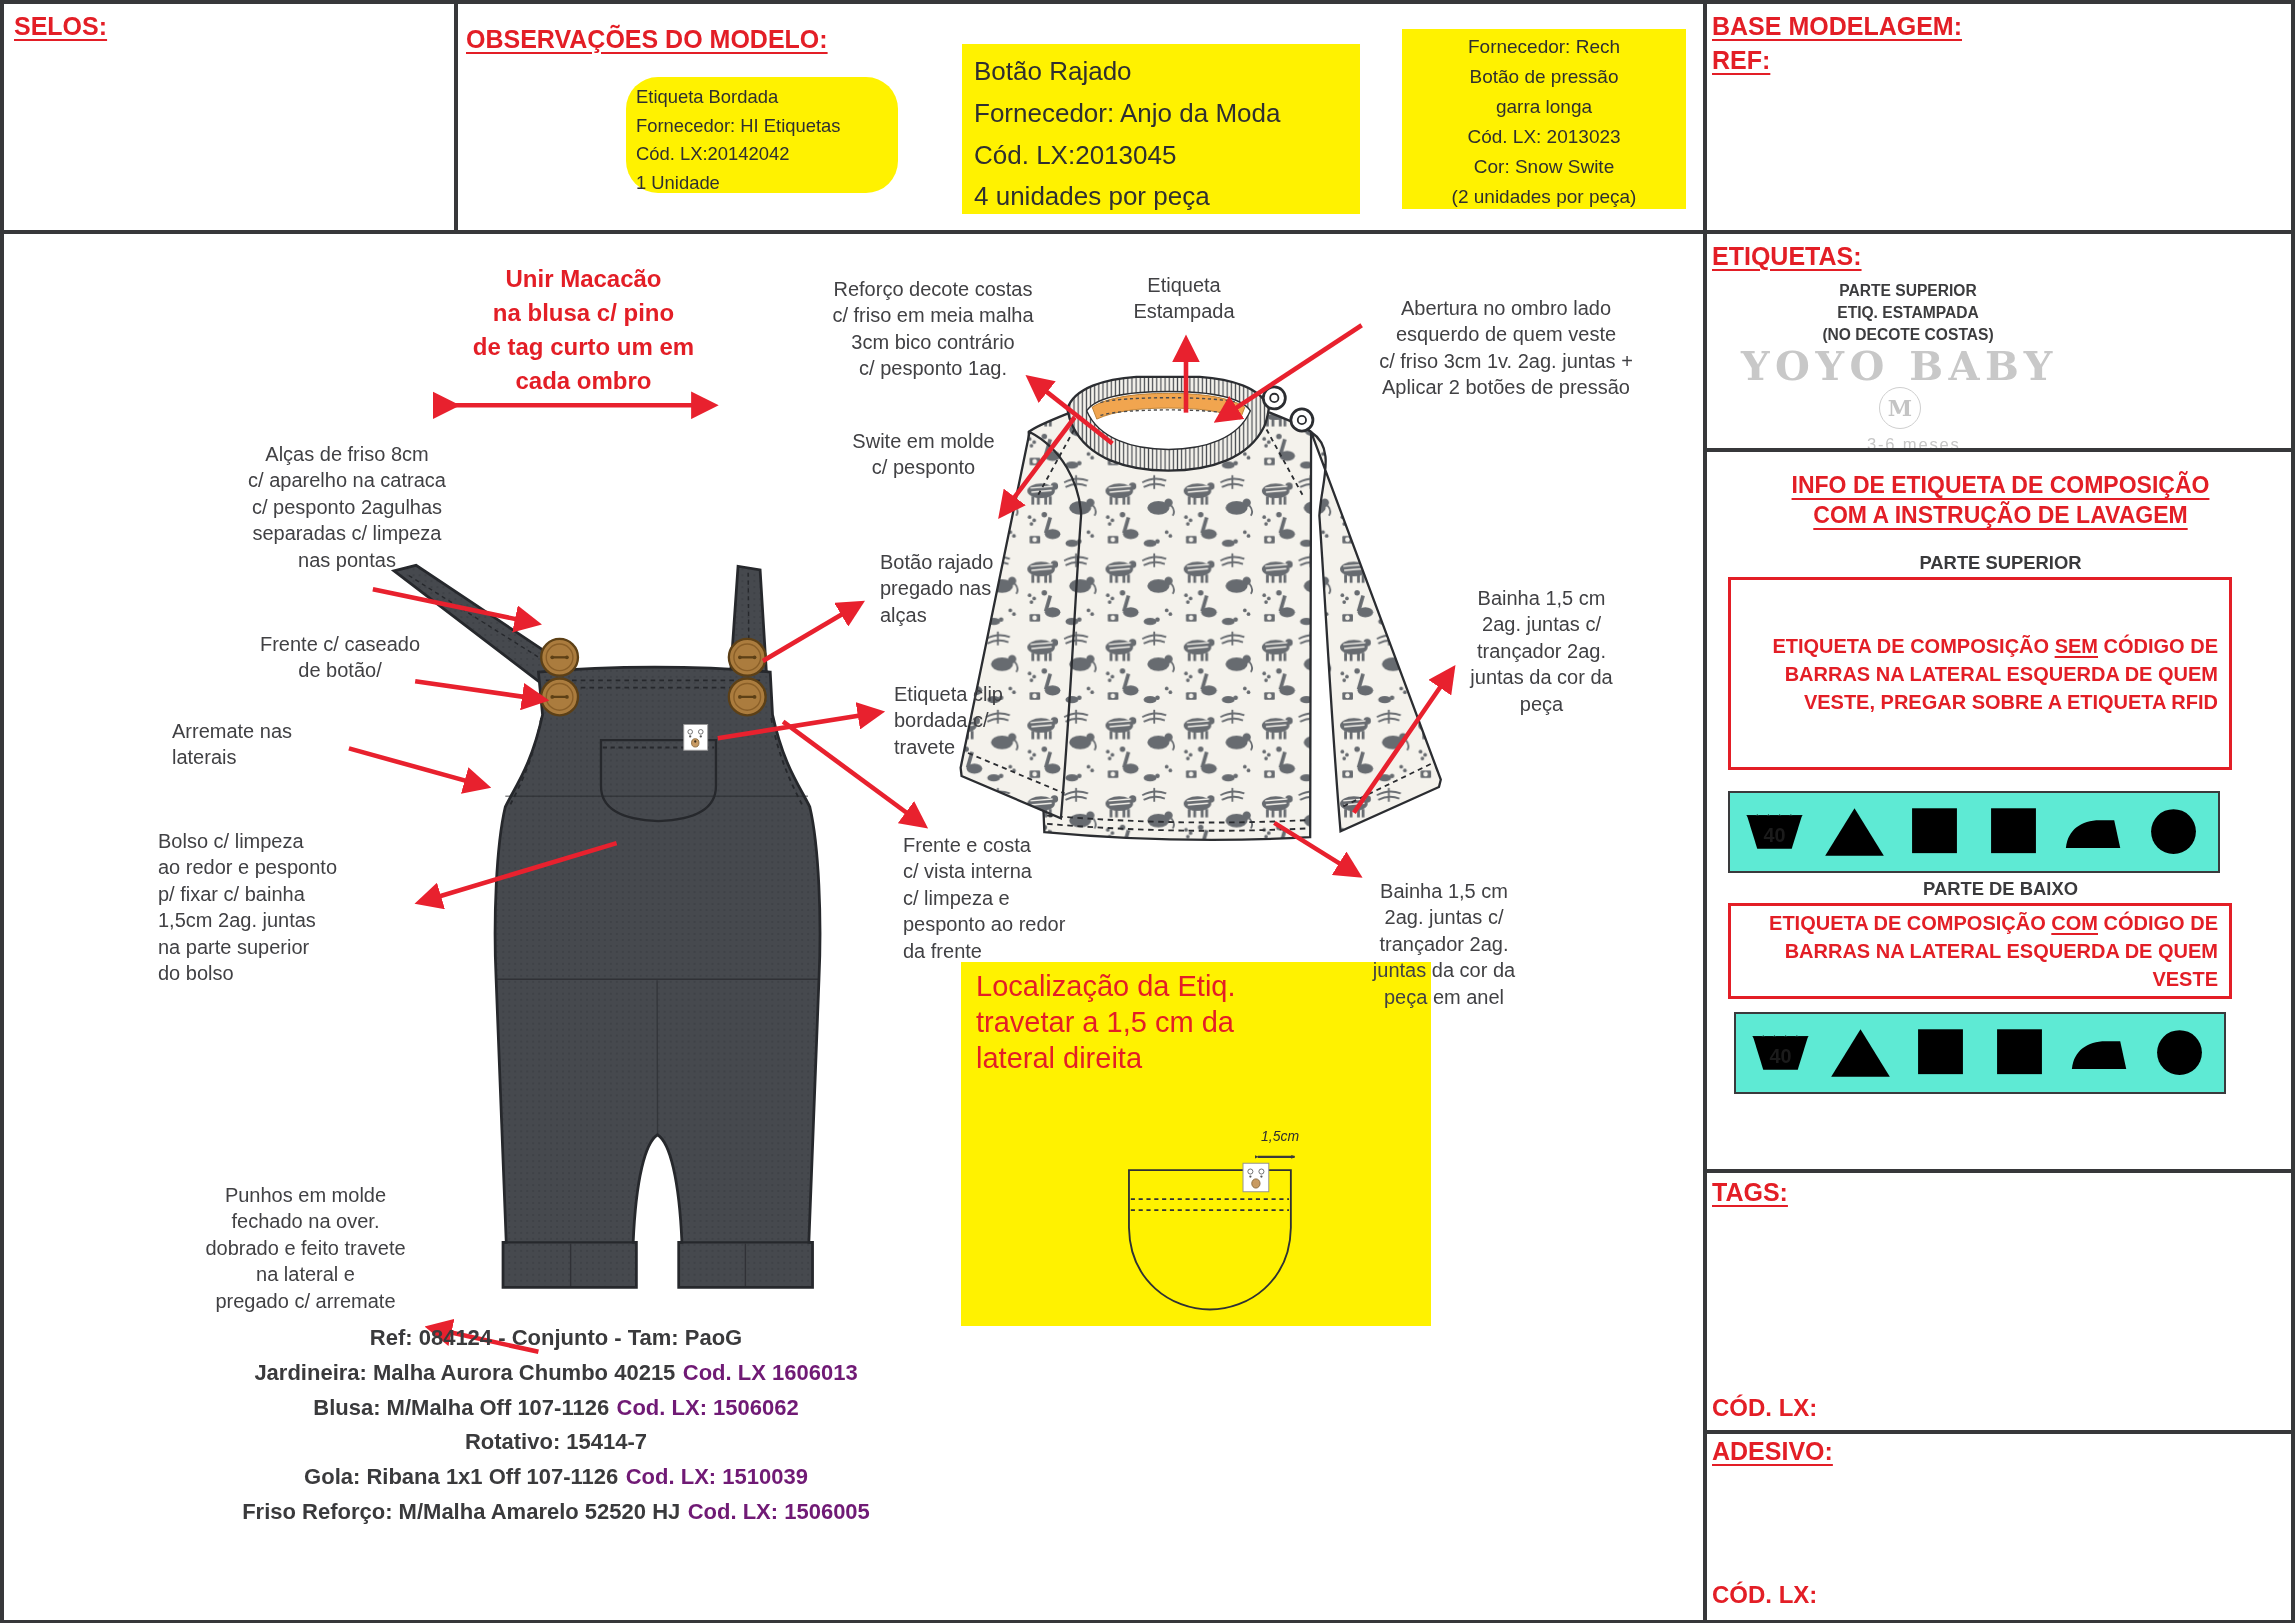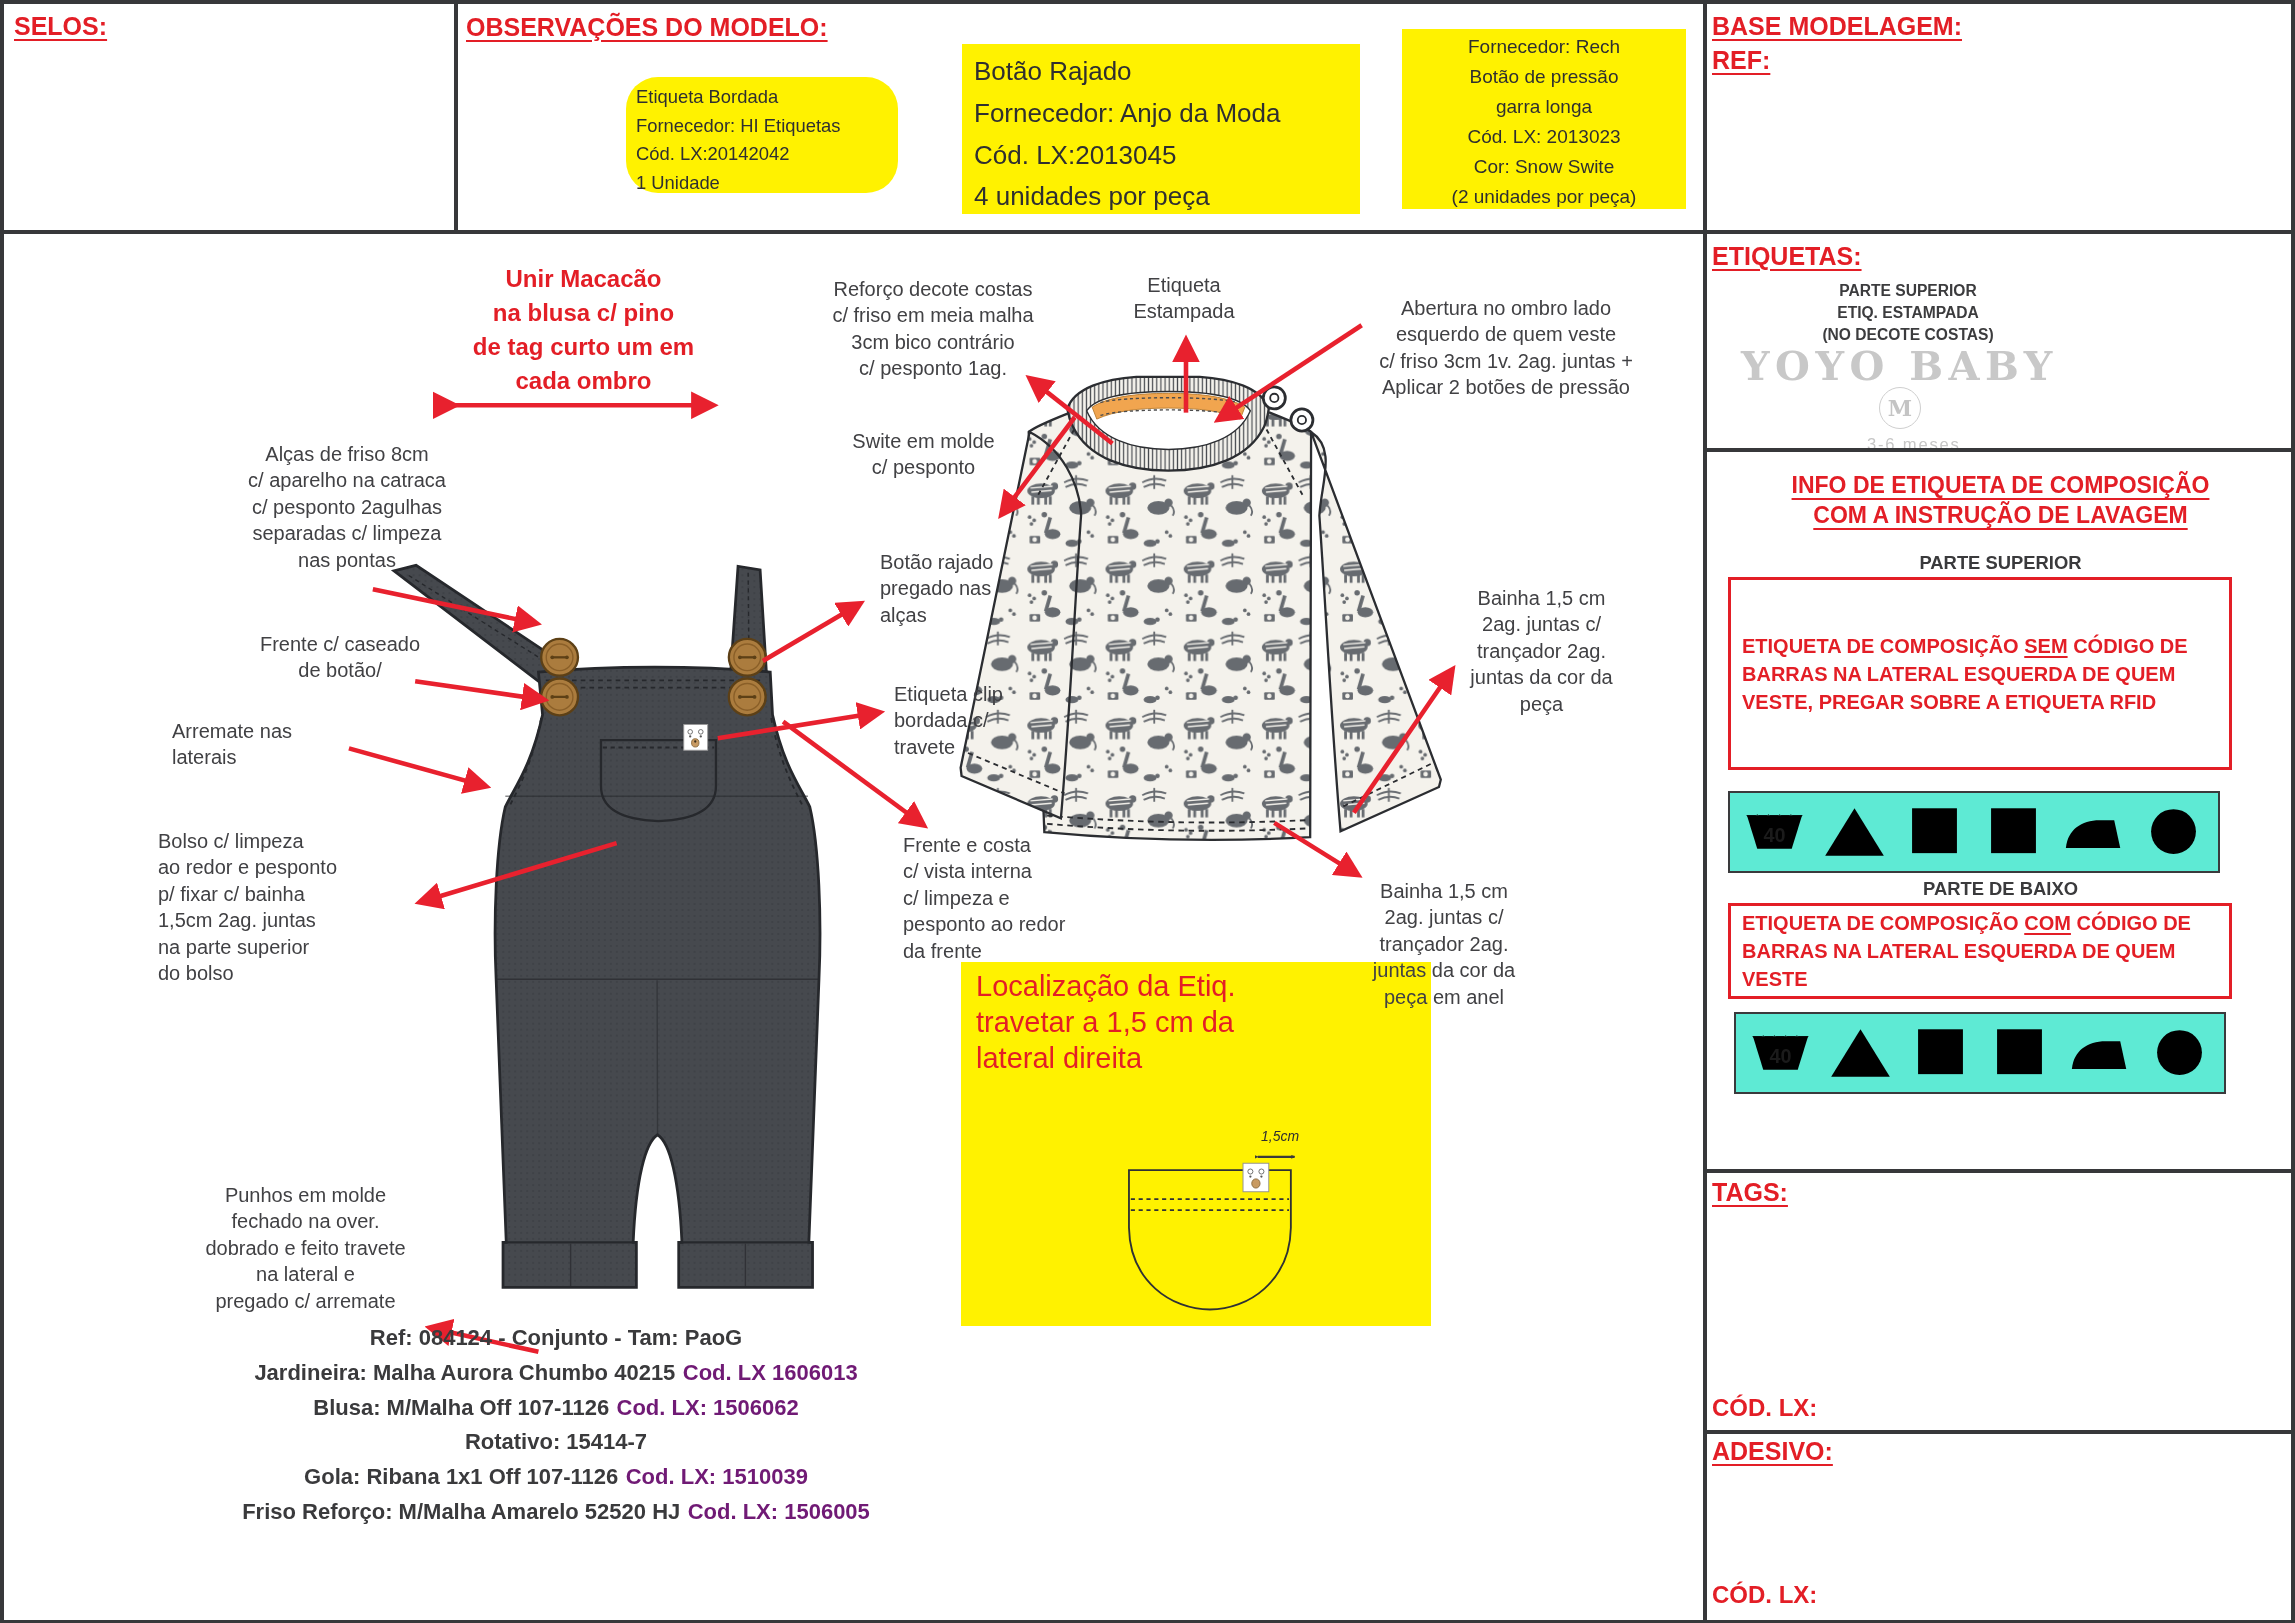--- a/index.html
+++ b/index.html
@@ -21,21 +21,21 @@
          color:#c8c8c8;letter-spacing:5.5px;z-index:30;}
   .size-circle{position:absolute;width:40px;height:40px;border:1.8px solid #cfcfcf;border-radius:50%;
                color:#c4c4c4;font-size:22px;font-weight:bold;display:flex;align-items:center;
                justify-content:center;z-index:30;font-family:"DejaVu Serif",serif;}
   .meses{position:absolute;color:#c6c6c6;font-size:16.6px;letter-spacing:1.8px;z-index:30;}
   .info-title{position:absolute;color:#e31e26;font-weight:bold;font-size:23px;line-height:1.32;
               text-align:center;text-decoration:underline;text-decoration-thickness:2.3px;
               text-underline-offset:4.6px;white-space:pre-line;z-index:30;}
   .parte{position:absolute;font-size:18.4px;font-weight:bold;color:#3a3a3c;text-align:center;z-index:30;}
   .redbox{position:absolute;border:3.7px solid #e31e26;color:#e31e26;font-weight:bold;font-size:20px;
-          line-height:1.4;text-align:left;display:flex;align-items:center;justify-content:center;
+          line-height:1.4;text-align:right;display:flex;align-items:center;justify-content:center;
           padding:22px 11px;box-sizing:border-box;z-index:30;}
   .care-row{position:absolute;border:2.3px solid #3a3a3c;display:flex;align-items:center;
             justify-content:space-around;padding:2.8px 4.6px;box-sizing:border-box;z-index:30;background:#5eead4;}
   .care-icon{width:69px;height:74px;}
   .wash-temp{font:bold 46px "Liberation Sans",sans-serif;fill:#1b1b1b;text-anchor:middle;}
   .loc-title{position:absolute;color:#e31e26;font-size:29px;line-height:1.24;white-space:pre-line;z-index:30;}
   .measure{position:absolute;color:#2f2f30;font-size:14px;z-index:31;font-style:italic;}
   .comp{position:absolute;left:85px;top:1317px;width:934px;text-align:center;font-size:22px;
         font-weight:bold;color:#3a3a3c;line-height:1.58;z-index:30;}
   .comp .red{color:#701a75;margin-left:7.4px;}
@@ -48,21 +48,21 @@
 <div id="page">
 
   <div class="hline" style="left:0;top:226px;width:2287px;height:4.1px;"></div>
   <div class="vline" style="left:450px;top:0;width:3.7px;height:226px;"></div>
   <div class="vline" style="left:1699px;top:0;width:4.1px;height:1616px;"></div>
   <div class="hline" style="left:1699px;top:444px;width:588px;height:4.1px;"></div>
   <div class="hline" style="left:1699px;top:1165px;width:588px;height:3.7px;"></div>
   <div class="hline" style="left:1699px;top:1426px;width:588px;height:3.7px;"></div>
 
   <div class="sec-title" style="left:10px;top:8.3px;">SELOS:</div>
-  <div class="sec-title" style="left:462px;top:9px;text-align:right;">OBSERVAÇÕES DO MODELO:</div>
+  <div class="sec-title" style="left:462px;top:21px;text-align:right;">OBSERVAÇÕES DO MODELO:</div>
 
   <div class="ybox" style="left:622px;top:73px;width:272px;height:116px;font-size:18.4px;line-height:1.55;padding:6.4px 10px;box-sizing:border-box;border-radius:32px;">Etiqueta Bordada
 Fornecedor: HI Etiquetas
 Cód. LX:20142042
 1 Unidade</div>
   <div class="ybox" style="left:958px;top:40px;width:398px;height:170px;font-size:26px;line-height:1.6;padding:7.4px 12px;box-sizing:border-box;">Botão Rajado
 Fornecedor: Anjo da Moda
 Cód. LX:2013045
 4 unidades por peça</div>
   <div class="ybox center" style="left:1398px;top:25px;width:284px;height:180px;font-size:19px;line-height:1.58;padding:2.8px 4.6px;box-sizing:border-box;">Fornecedor: Rech

